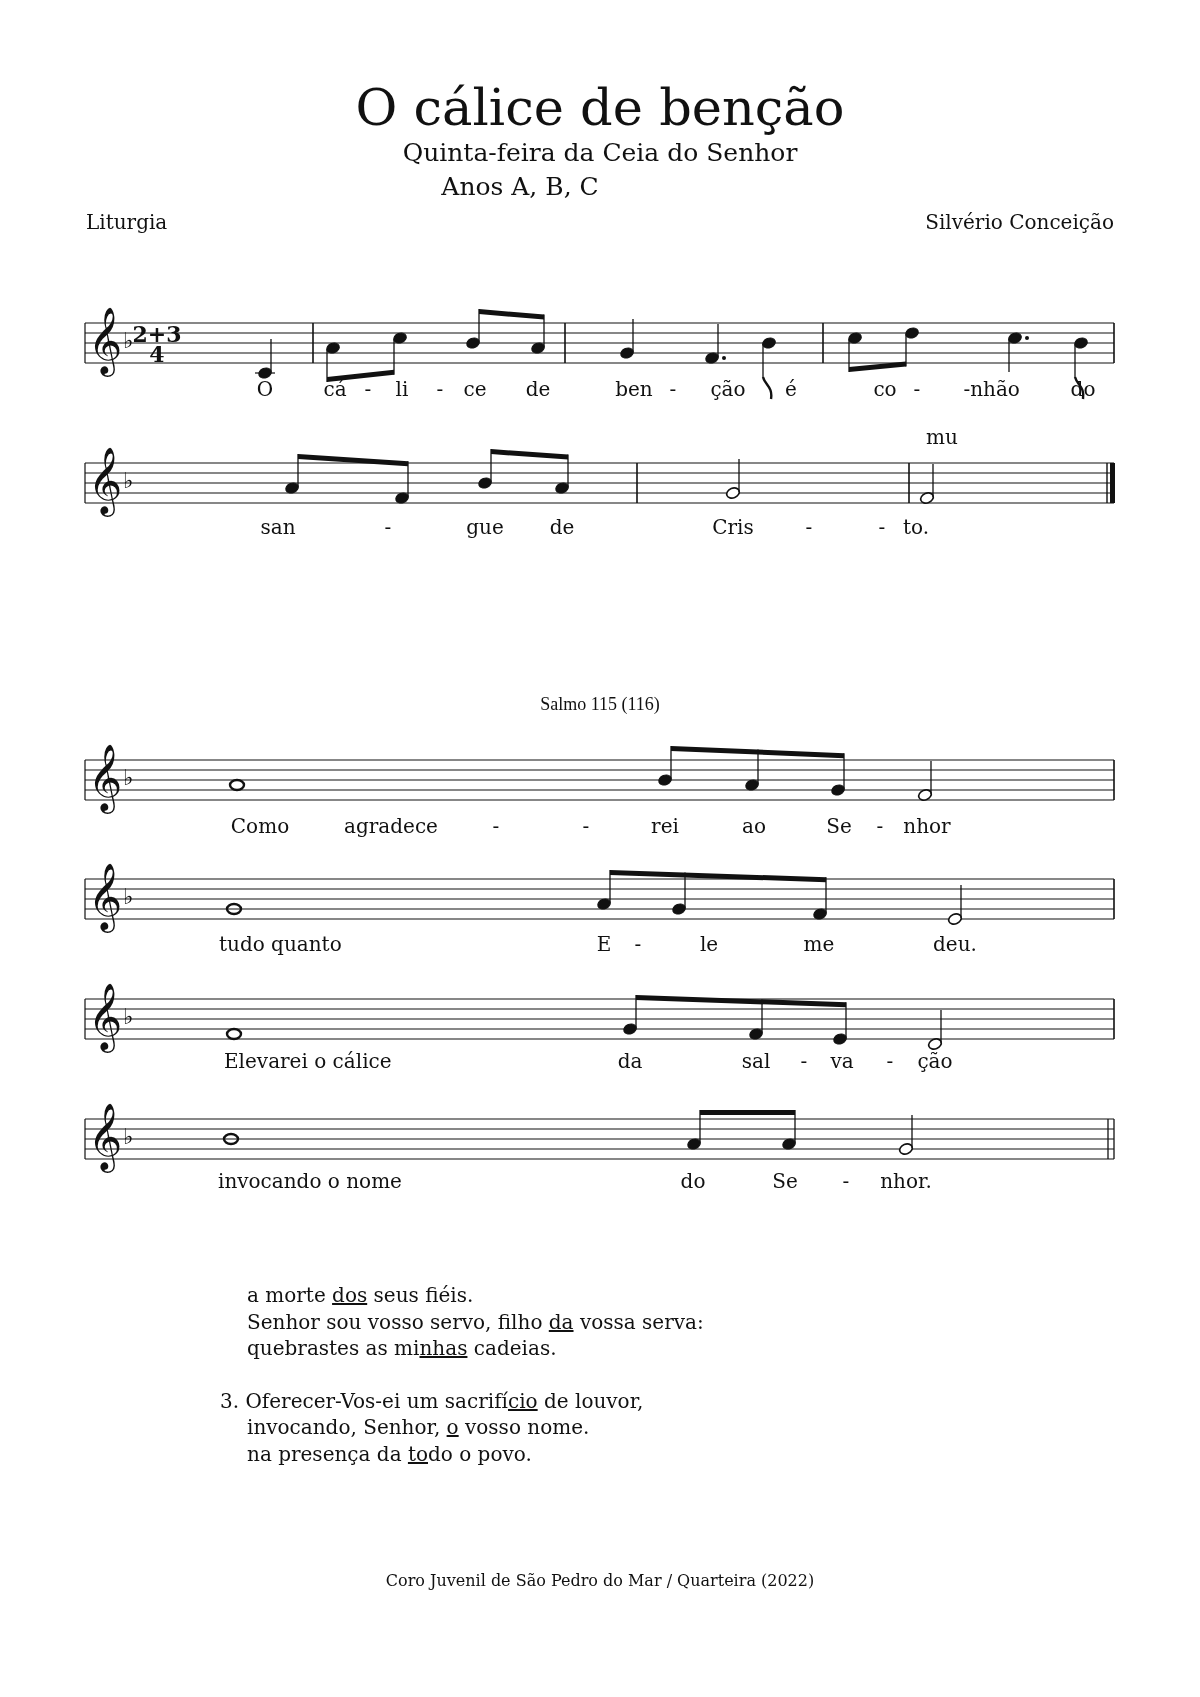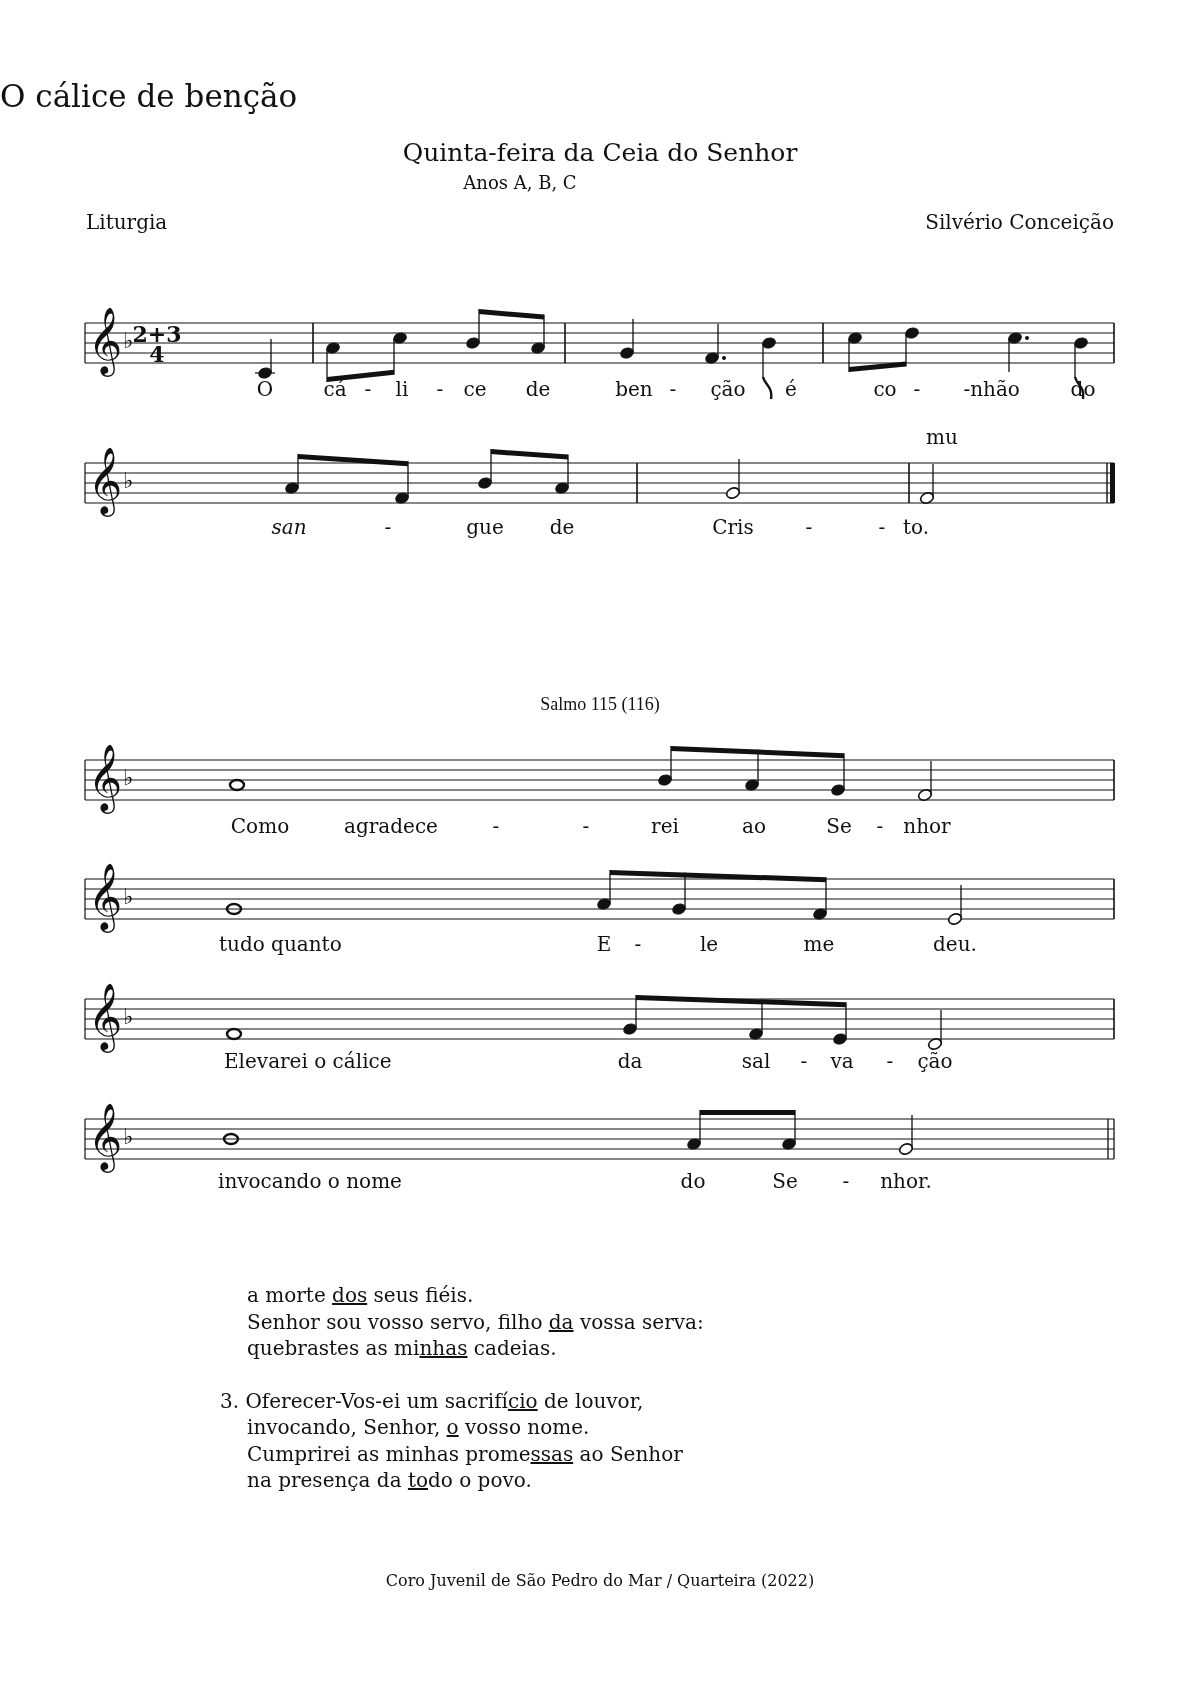--- a/index.html
+++ b/index.html
@@ -1,21 +1,21 @@
 <!DOCTYPE html>
 <html><head>
 <meta charset="utf-8">
 <style>
   html, body { margin: 0; padding: 0; background: #ffffff; }
   body { width: 1200px; height: 1697px; position: relative; overflow: hidden;
          font-family: "DejaVu Serif", "Liberation Serif", serif; color: #111; }
   .abs { position: absolute; }
-  .title { top: 78px; left: 0; width: 1200px; text-align: left; font-size: 31px; }
+  .title { top: 78px; left: 0; width: 1200px; text-align: center; font-size: 51px; }
   .subtitle { top: 138px; left: 0; width: 1200px; text-align: center; font-size: 25px; }
-  .subtitle2 { top: 172px; left: 0; width: 1040px; text-align: center; font-size: 18px; }
+  .subtitle2 { top: 172px; left: 0; width: 1040px; text-align: center; font-size: 25px; }
   .poet { top: 210px; left: 86px; font-size: 20px; }
   .composer { top: 210px; right: 86px; font-size: 20px; }
   .psalm-label { top: 694px; left: 0; width: 1200px; text-align: center; font-size: 18px; font-family: Liberation Serif, serif; }
   .lyric { position: absolute; font-size: 20px; white-space: nowrap; transform: translateX(-50%); }
   .lyric.left { transform: none; }
   .verses { top: 1282px; left: 220px; font-size: 20px; line-height: 26.5px; }
   .stanza { margin-bottom: 26px; }
   .stanza .line { display: block; white-space: pre; }
   .stanza .line.cont { padding-left: 27px; }
   .u { text-decoration: underline; }
@@ -278,21 +278,21 @@
     <div class="lyric" style="left: 634px; top: 377px;">ben</div>
     <div class="lyric" style="left: 673px; top: 377px;">-</div>
     <div class="lyric" style="left: 728px; top: 377px;">ção</div>
     <div class="lyric" style="left: 791px; top: 377px;">é</div>
     <div class="lyric" style="left: 885px; top: 377px;">co</div>
     <div class="lyric" style="left: 917px; top: 377px;">-</div>
     <div class="lyric" style="left: 942px; top: 377px; margin-top: 48px;">mu</div>
     <div class="lyric" style="left: 967px; top: 377px;">-</div>
     <div class="lyric" style="left: 995px; top: 377px;">nhão</div>
     <div class="lyric" style="left: 1083px; top: 377px;">do</div>
-    <div class="lyric" style="left: 289px; top: 515px; font-style: italic;">san</div>
+    <div class="lyric" style="left: 278px; top: 515px;">san</div>
     <div class="lyric" style="left: 388px; top: 515px;">-</div>
     <div class="lyric" style="left: 485px; top: 515px;">gue</div>
     <div class="lyric" style="left: 562px; top: 515px;">de</div>
     <div class="lyric" style="left: 733px; top: 515px;">Cris</div>
     <div class="lyric" style="left: 809px; top: 515px;">-</div>
     <div class="lyric" style="left: 882px; top: 515px;">-</div>
     <div class="lyric" style="left: 916px; top: 515px;">to.</div>
   </div>
 <div class="abs psalm-label">Salmo 115 (116)</div>
 <div id="psalm-lyrics">
@@ -327,18 +327,17 @@
 
 <div class="abs verses" id="verses">
     <div class="stanza">
       <span class="line cont"><span>a morte </span><span class="u">dos</span><span> seus fiéis.</span></span>
       <span class="line cont"><span>Senhor sou vosso servo, filho </span><span class="u">da</span><span> vossa serva:</span></span>
       <span class="line cont"><span>quebrastes as mi</span><span class="u">nhas</span><span> cadeias.</span></span>
     </div>
     <div class="stanza">
       <span class="line"><span>3. </span><span>Oferecer-Vos-ei um sacrifí</span><span class="u">cio</span><span> de louvor,</span></span>
       <span class="line cont"><span>invocando, Senhor, </span><span class="u">o</span><span> vosso nome.</span></span>
-      <span class="line cont"><span>Cumprirei as minhas prome</span><span class="u">ssas</span><span> ao Senhor</span></span>
       <span class="line cont"><span>na presença da </span><span class="u">to</span><span>do o povo.</span></span>
     </div>
   </div>
 
 <div class="abs footer">Coro Juvenil de São Pedro do Mar / Quarteira (2022)</div>
 
 </body></html>

